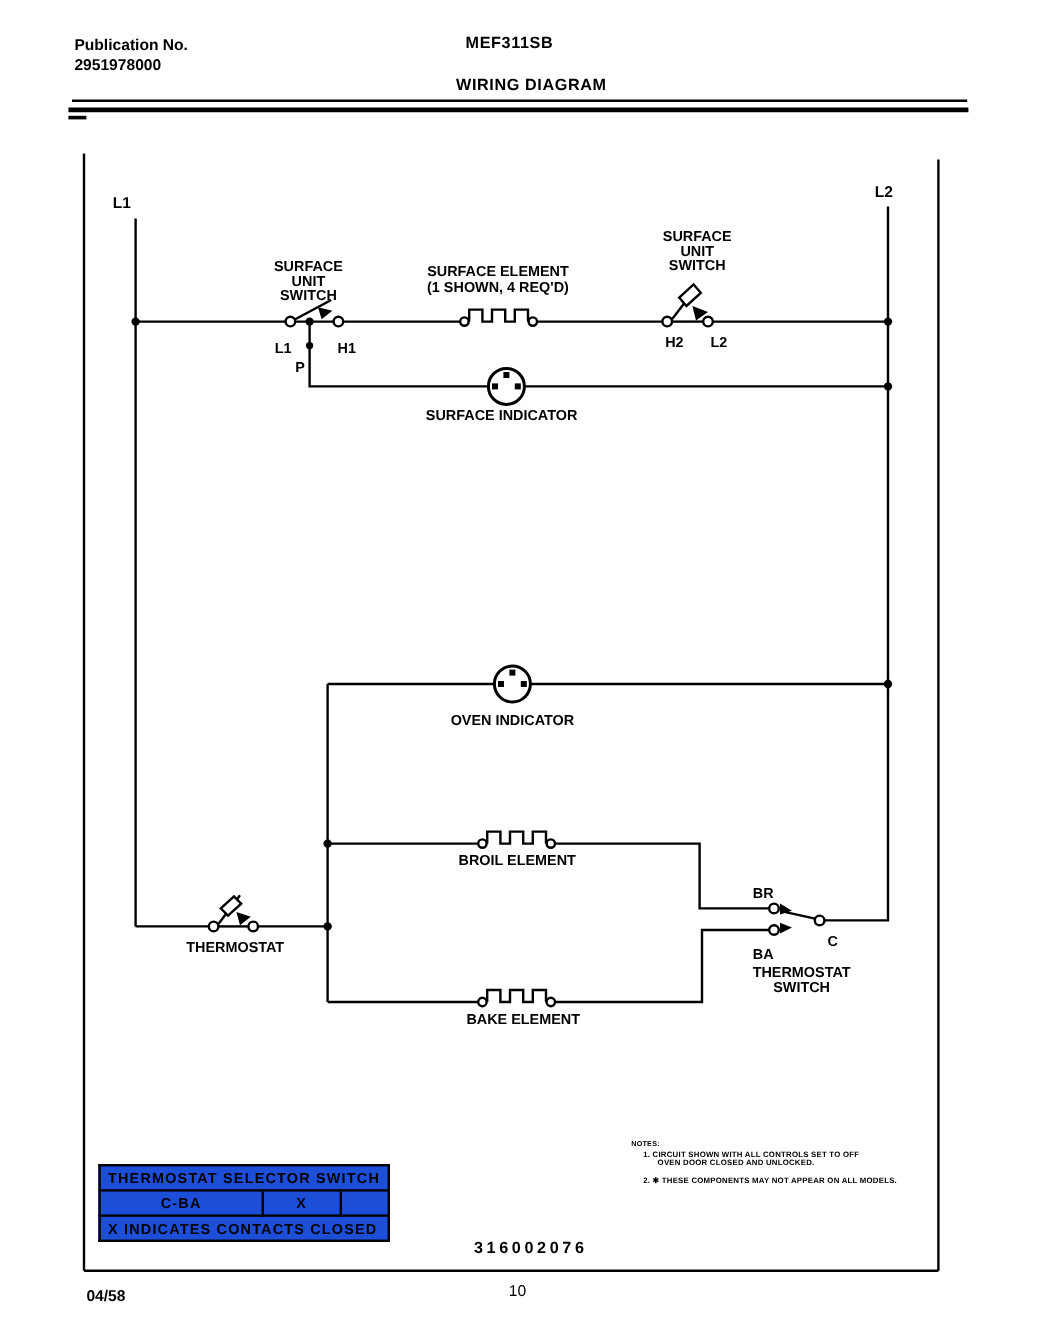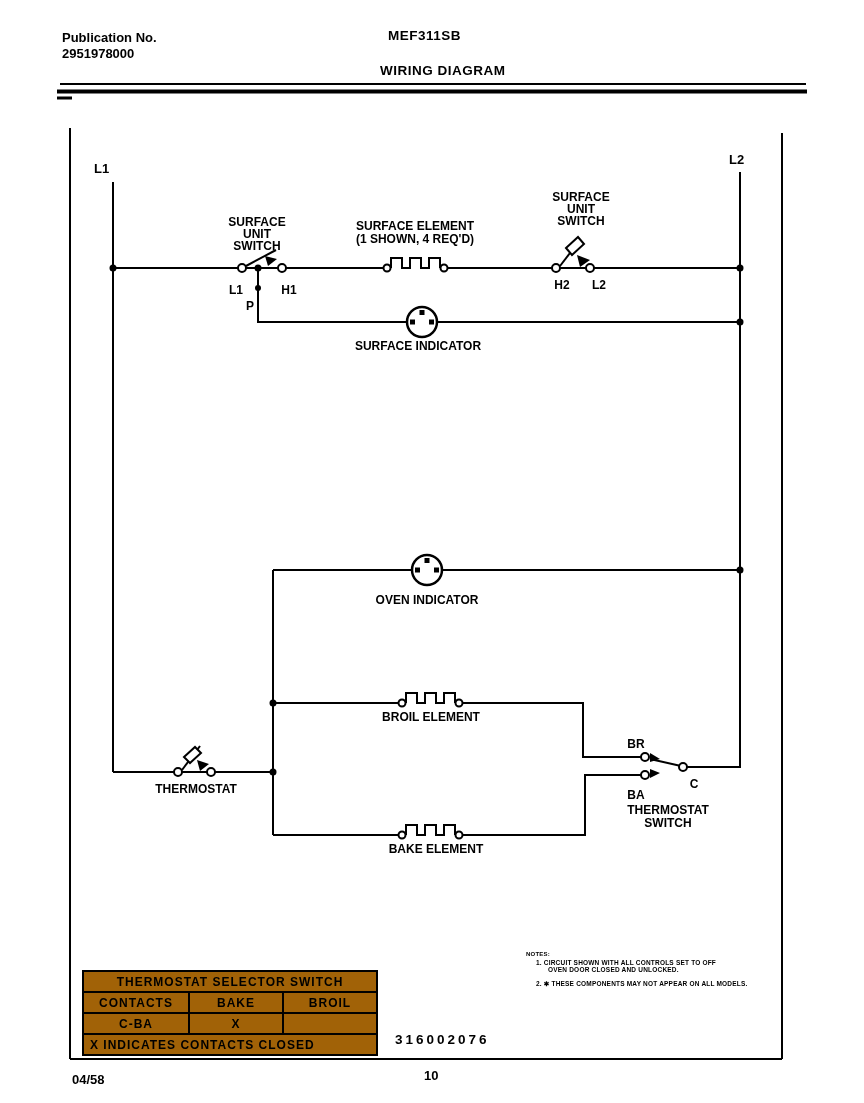--- a/index.html
+++ b/index.html
@@ -15,28 +15,28 @@
   .model{left:388px;top:28px;font-size:13.5px;font-weight:bold;letter-spacing:.5px;}
   .wtitle{left:380px;top:63px;font-size:13.5px;font-weight:bold;letter-spacing:.5px;}
   
   .notes{left:526px;top:951px;width:280px;font-weight:bold;color:#000;}
   .notes .nh{font-size:6px;letter-spacing:.2px;}
   .notes .n1a{font-size:6.5px;margin-left:10px;margin-top:2px;letter-spacing:.2px;}
   .notes .n1b{font-size:6.5px;margin-left:22px;letter-spacing:.2px;}
   .notes .n2{font-size:6.5px;margin-left:10px;margin-top:7px;letter-spacing:.2px;}
   
   .tswrap{left:82px;top:970px;}
-  table.tst{border-collapse:collapse;background:#a16207;}
+  table.tst{border-collapse:collapse;background:#1d4ed8;}
   table.tst td{
     border:2px solid #000;font-size:12px;font-weight:bold;text-align:center;
     padding:2px 6px;height:15px;white-space:nowrap;letter-spacing:1px;
   }
   
   .fdate{left:72px;top:1072px;font-size:13px;font-weight:bold;}
-  .fpage{left:424px;top:1068px;font-size:13px;font-weight:bold;}
+  .fpage{left:424px;top:1068px;font-size:13px;font-weight:normal;}
 </style>
 </head>
 <body>
 
 <div class="abs pub">
   <div>Publication No.</div>
   <div>2951978000</div>
 </div>
 <div class="abs model">MEF311SB</div>
 <div class="abs wtitle">WIRING DIAGRAM</div>
@@ -189,25 +189,20 @@
   <div class="n2">2. ✱ THESE COMPONENTS MAY NOT APPEAR ON ALL MODELS.</div>
 </div>
 
 <div class="abs tswrap">
   <table class="tst">
     <tbody>
         <tr>
       <td colspan="3">THERMOSTAT SELECTOR SWITCH</td>
     </tr>
     <tr>
-      <td style="width:92px">CONTACTS</td>
-      <td style="width:80px">BAKE</td>
-      <td style="width:80px">BROIL</td>
-    </tr>
-    <tr>
       <td>C-BA</td>
       <td>X</td>
       <td></td>
     </tr>
     <tr>
       <td colspan="3" style="text-align:left">X INDICATES CONTACTS CLOSED</td>
     </tr>
   </tbody>
     </table>
 </div>

